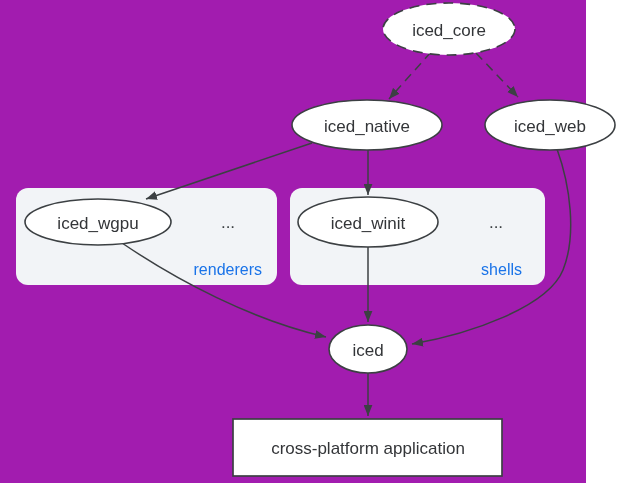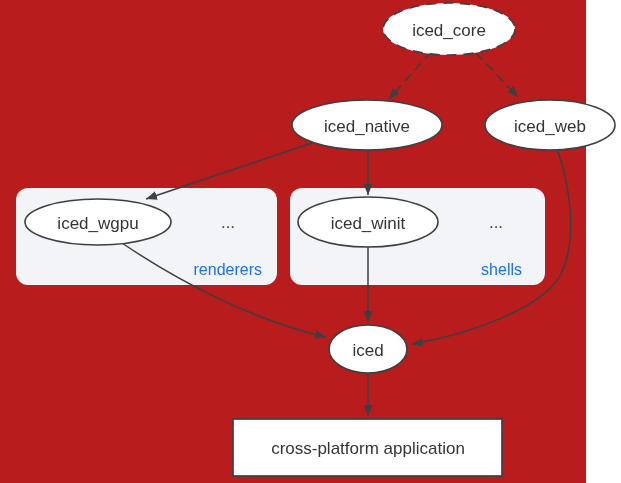--- a/index.html
+++ b/index.html
@@ -1,20 +1,20 @@
 <!DOCTYPE html>
 <html><head>
 <meta charset="utf-8">
 <style>
   html, body { margin: 0; padding: 0; background: #ffffff; }
   #stage {
     position: relative;
     width: 586px;
     height: 483px;
-    background: #b91c1c;
+    background: #a21caf;
     font-family: "Liberation Sans", sans-serif;
   }
   svg { display: block; }
   .group-box { fill: #f2f4f7; stroke: none; }
   .edge {
     fill: none;
     stroke: #3c4043;
     stroke-width: 1.5;
   }
   .edge.dashed { stroke-dasharray: 9 6; }

